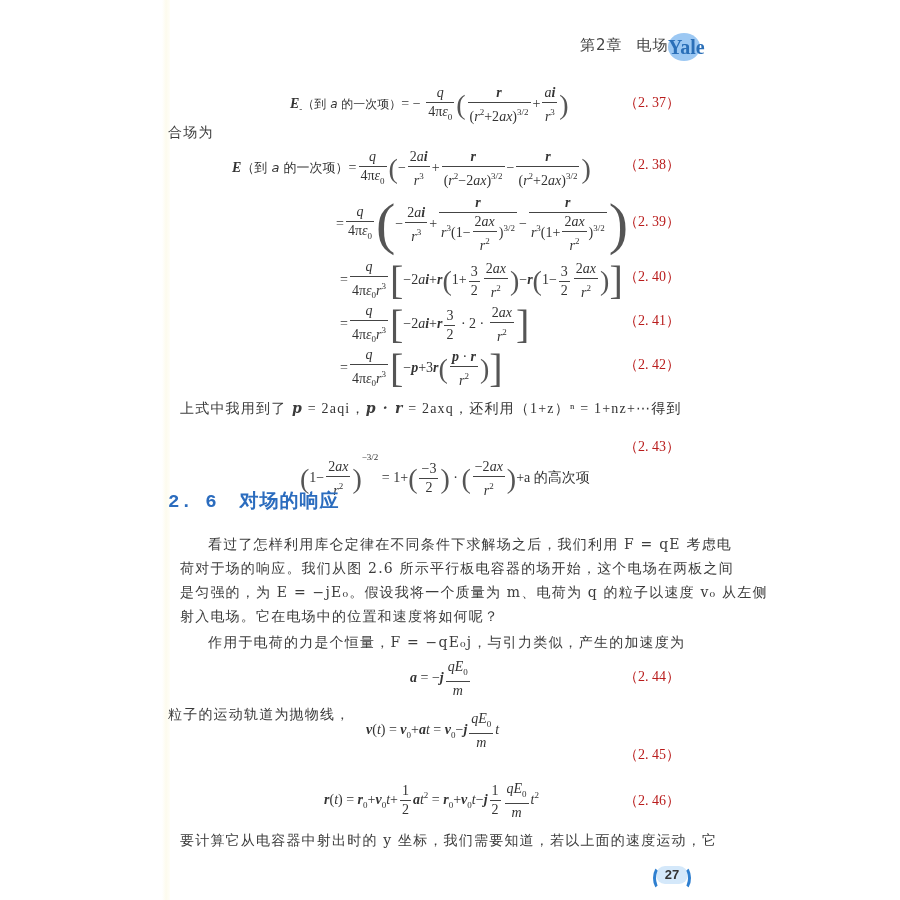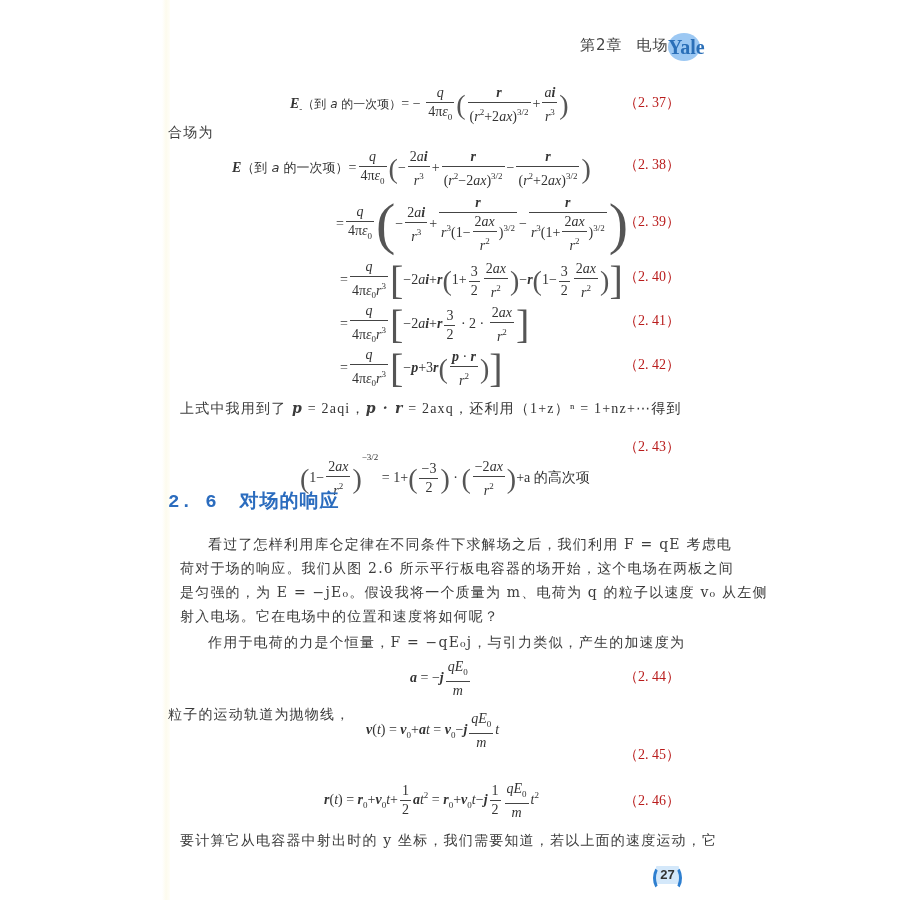--- a/index.html
+++ b/index.html
@@ -23,22 +23,22 @@
   .frac > span { display:block; padding:0 2px; line-height:18px; }
   .frac > span.num { border-bottom:1px solid #444; }
   sup { font-size:9px; }
   sub { font-size:9px; }
   .big { font-size:40px; font-weight:100; vertical-align:middle; color:#555; line-height:30px; }
   .huge { font-size:58px; font-weight:100; vertical-align:middle; color:#555; line-height:40px; }
   .med { font-size:28px; font-weight:100; vertical-align:middle; color:#555; }
   .section { top:488px; left:168px; font-family:Liberation Mono, monospace; font-weight:bold;
              font-size:19px; color:#2b6cbe; letter-spacing:1px; }
   .section .num { margin-right:22px; }
-  .pagebadge { position:absolute; left:656px; top:866px; width:23px; height:18px;
-               background:#d4e8fa; border-radius:1px; text-align:center;
+  .pagebadge { position:absolute; left:656px; top:866px; width:32px; height:18px;
+               background:#d4e8fa; border-radius:9px; text-align:center;
                font-family:"Liberation Sans",sans-serif; font-weight:bold; font-size:13px;
                color:#333; line-height:18px; }
   .pagebadge:before, .pagebadge:after { content:""; position:absolute; top:0; width:8px; height:18px;
                border:3px solid #2e7fd0; border-radius:50%; }
   .pagebadge:before { left:-3px; border-right-color:transparent; border-top-color:transparent; border-bottom-color:transparent; }
   .pagebadge:after { right:-3px; border-left-color:transparent; border-top-color:transparent; border-bottom-color:transparent; }
 </style>
 </head>
 <body>
 

